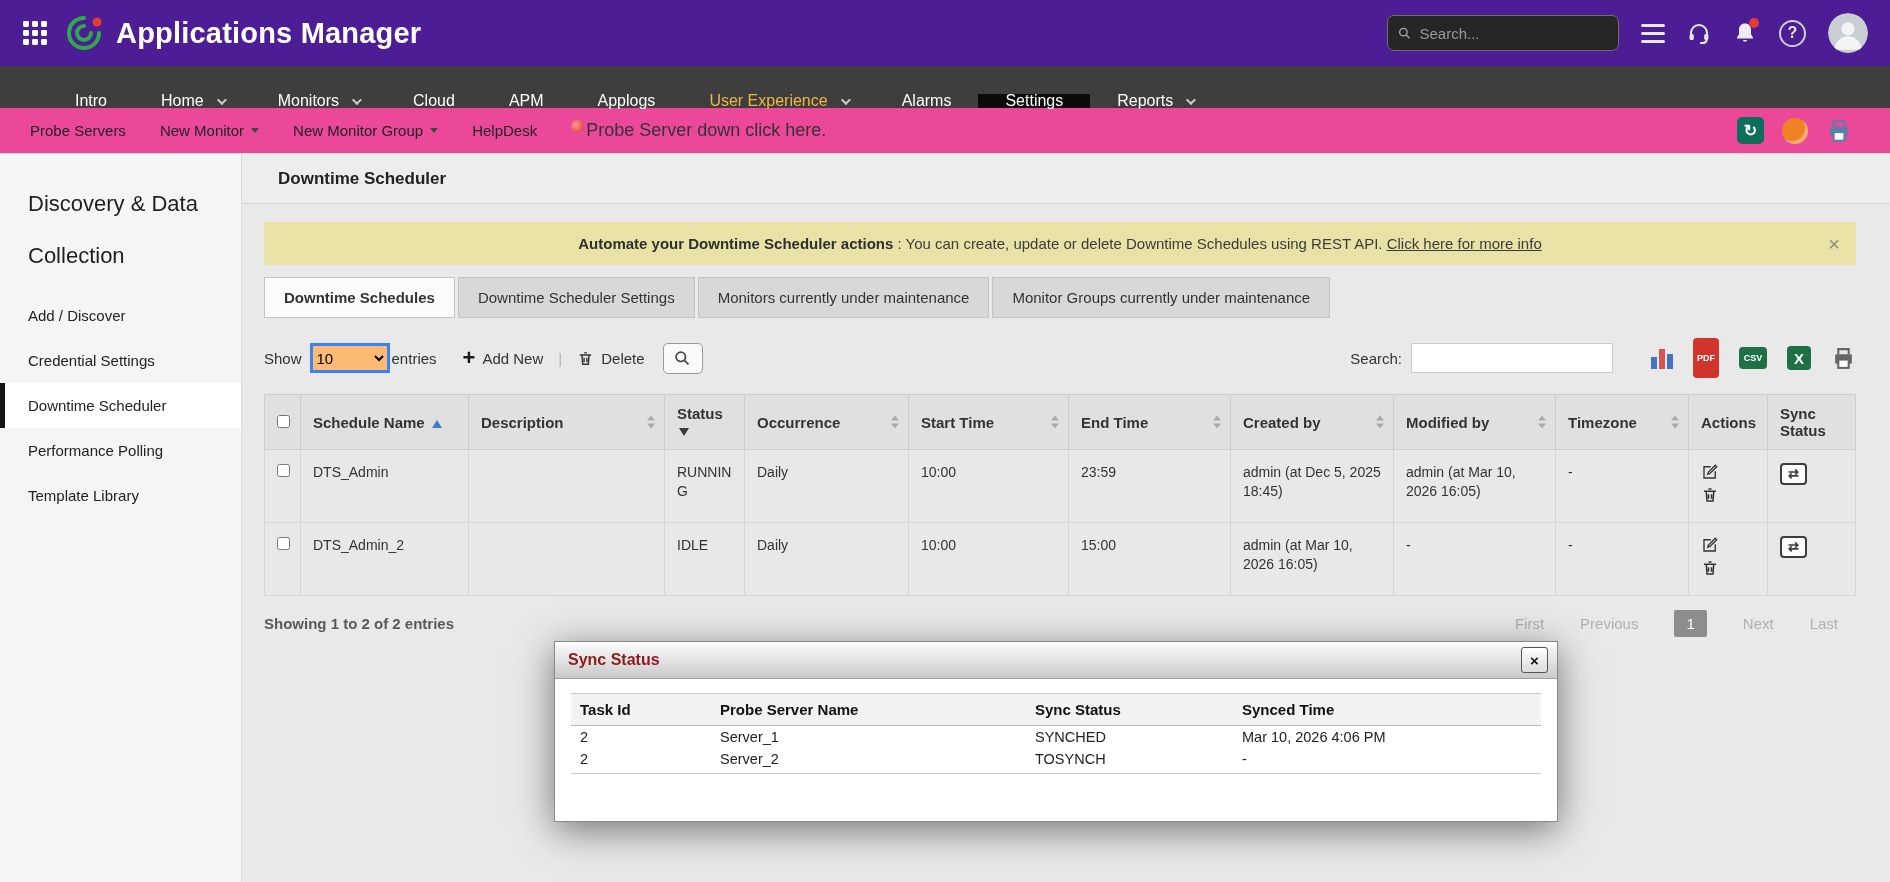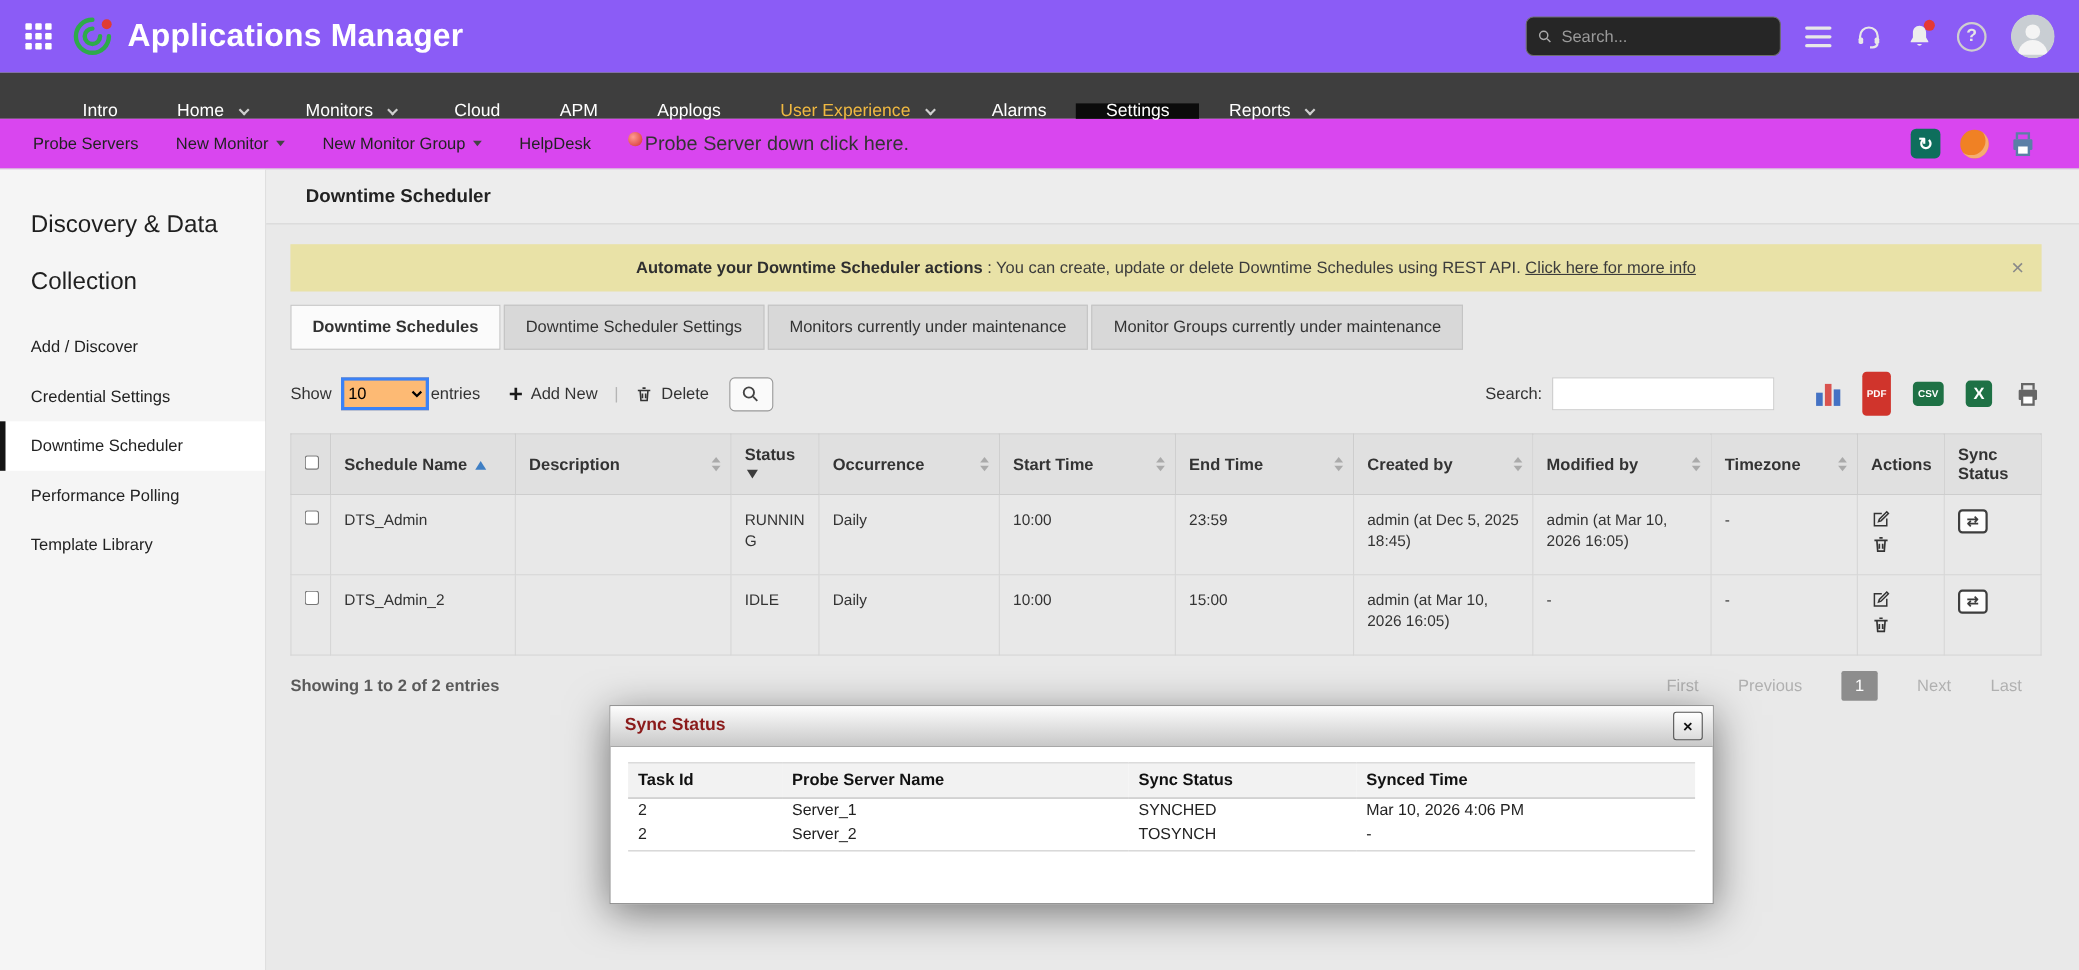--- a/index.html
+++ b/index.html
@@ -1,21 +1,21 @@
 <!DOCTYPE html>
 <html><head>
 <meta charset="utf-8">
 <title>Applications Manager - Downtime Scheduler</title>
 <style>
   * { margin:0; padding:0; box-sizing:border-box; }
   html,body { width:1890px; height:882px; overflow:hidden; }
   body { font-family:"Liberation Sans", sans-serif; background:#e9e9e9; position:relative; color:#333; }
 
   
-  .topbar { height:66px; background:#8b5cf6; display:flex; align-items:center; padding:0 22px; }
+  .topbar { height:66px; background:#4c1d95; display:flex; align-items:center; padding:0 22px; }
   .grid-icon { margin-right:16px; display:flex; cursor:pointer; }
   .logo-icon { margin-right:12px; display:flex; }
   .app-title { color:#fff; font-size:29px; font-weight:bold; letter-spacing:0.2px; }
   .topbar-right { margin-left:auto; display:flex; align-items:center; gap:22px; }
   .top-search { width:232px; height:36px; background:#262626; border:1px solid #6e6e6e; border-radius:7px; display:flex; align-items:center; padding:0 10px; gap:8px; }
   .top-search input { background:transparent; border:none; outline:none; color:#ddd; font-size:15px; width:100%; font-family:inherit; }
   .top-search input::placeholder { color:#9a9a9a; }
   .hamburger { display:flex; flex-direction:column; gap:5px; cursor:pointer; }
   .hamburger span { width:24px; height:3px; background:#e8e8e8; border-radius:2px; }
   .bell-wrap { position:relative; cursor:pointer; display:flex; }
@@ -24,21 +24,21 @@
   .avatar { width:40px; height:40px; border-radius:50%; overflow:hidden; display:flex; cursor:pointer; }
 
   
   .mainnav { height:42px; background:#3e3e3e; display:flex; align-items:stretch; padding-left:48px; }
   .nav-item { display:flex; align-items:center; padding:0 27px; color:#fff; font-size:16px; cursor:pointer; white-space:nowrap;margin-top:28px; }
   .nav-item.active { background:#0b0b0b; }
   .nav-item.highlight { color:#efb841; }
   .chev { width:7px; height:7px; border-right:2px solid #cfcfcf; border-bottom:2px solid #cfcfcf; transform:rotate(45deg) translateY(-2px); display:inline-block; margin-left:13px; }
 
   
-  .subnav { height:46px; background:#d946ef; border-bottom:1px solid #d9d9d9; display:flex; align-items:center; padding:0 30px; gap:34px; }
+  .subnav { height:46px; background:#ec4899; border-bottom:1px solid #d9d9d9; display:flex; align-items:center; padding:0 30px; gap:34px; }
   .subnav-item { font-size:15px; color:#222; cursor:pointer; display:flex; align-items:center; gap:7px; white-space:nowrap; }
   .caret-dn { width:0; height:0; border-left:4px solid transparent; border-right:4px solid transparent; border-top:5px solid #444; display:inline-block; }
   .probe-down { display:flex; align-items:flex-start; gap:2px; font-size:18px; color:#333; cursor:pointer; }
   .red-dot { width:13px; height:13px; border-radius:50%; background:radial-gradient(circle at 35% 35%, #ff9b90, #d32f2f); }
   .subnav-right { margin-left:auto; display:flex; align-items:center; gap:18px; padding-right:8px; }
   .sq-green { width:27px; height:27px; border-radius:5px; background:#0e6e5c; color:#fff; font-size:16px; font-weight:bold; display:flex; align-items:center; justify-content:center; cursor:pointer; }
   .circ-orange { width:26px; height:26px; border-radius:50%; background:#f08124; box-shadow:inset -3px -3px 0 rgba(255,255,255,0.35); cursor:pointer; }
 
   
   .bodywrap { display:flex; height:728px; }

